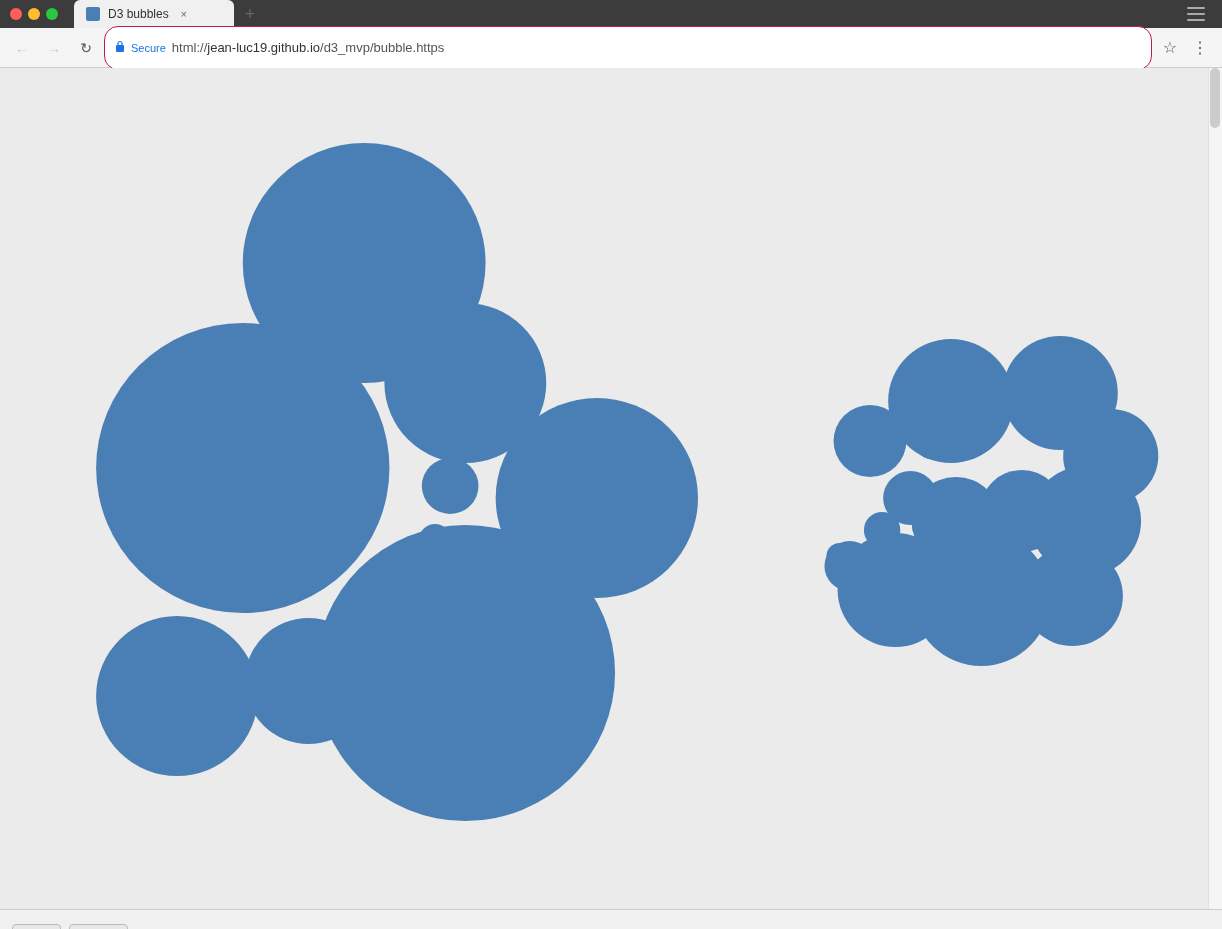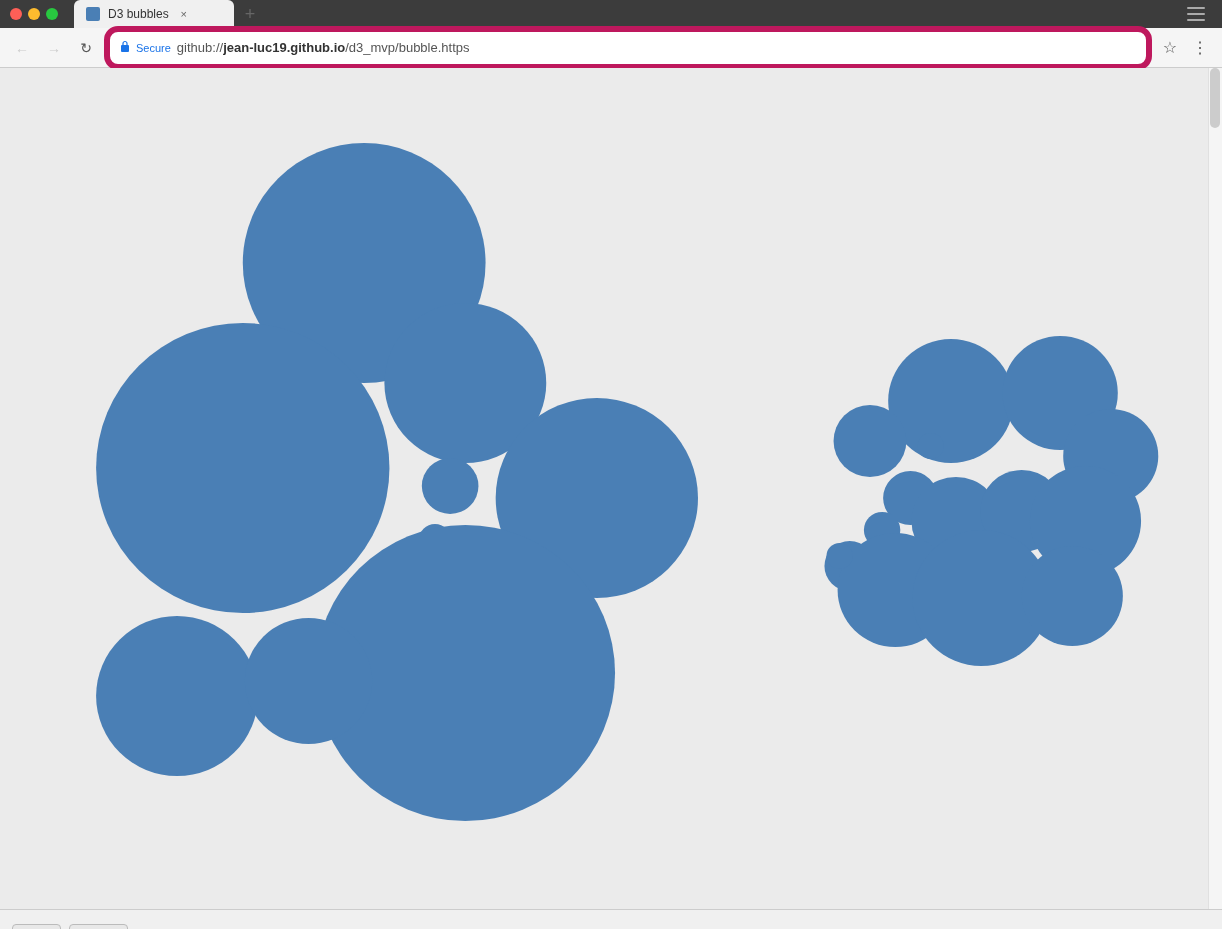--- a/index.html
+++ b/index.html
@@ -10,24 +10,24 @@
     .tl-close { background: #ff5f57; }
     .tl-minimize { background: #febc2e; }
     .tl-maximize { background: #28c840; }
     .tab { height: 28px; background: #f0f0f0; border-radius: 6px 6px 0 0; display: flex; align-items: center; padding: 0 12px; gap: 8px; font-size: 12px; color: #333; min-width: 160px; }
     .tab-favicon { width: 14px; height: 14px; background: #4a7fb5; border-radius: 2px; }
     .tab-close { width: 14px; height: 14px; display: flex; align-items: center; justify-content: center; color: #666; font-size: 11px; cursor: pointer; border-radius: 50%; }
     .tab-new { width: 28px; height: 28px; display: flex; align-items: center; justify-content: center; color: #666; font-size: 18px; cursor: pointer; }
     .nav-bar { height: 40px; background: #f5f5f5; display: flex; align-items: center; padding: 0 8px; gap: 4px; border-bottom: 1px solid #ccc; }
     .nav-btn { width: 28px; height: 28px; display: flex; align-items: center; justify-content: center; border-radius: 50%; cursor: pointer; color: #555; font-size: 14px; border: none; background: transparent; }
     .nav-btn.disabled { color: #ccc; cursor: default; }
-    .address-bar { flex: 1; height: 44px; background: white; border: 6px solid #be185d; border-radius: 14px; display: flex; align-items: center; padding: 0 10px; gap: 6px; font-size: 12px; color: #333; }
+    .address-bar { flex: 1; height: 44px; background: white; border: 1px solid #be185d; border-radius: 14px; display: flex; align-items: center; padding: 0 10px; gap: 6px; font-size: 12px; color: #333; }
     .secure-text { color: #1a73e8; font-size: 11px; }
     .url-text { color: #555; font-size: 13px; }
-    .url-bold { font-weight: 700; color: #333; }
+    .url-bold { font-weight: 400; color: #333; }
     .nav-actions { display: flex; gap: 2px; }
     .bookmark-btn { width: 28px; height: 28px; display: flex; align-items: center; justify-content: center; color: #555; font-size: 16px; cursor: pointer; }
     .menu-btn { width: 28px; height: 28px; display: flex; align-items: center; justify-content: center; color: #555; font-size: 16px; cursor: pointer; }
 
     
     .page-content { width: 1222px; height: 841px; background: #ebebeb; position: relative; }
 
     
     .bubble-svg { width: 100%; height: 100%; }
 
@@ -77,21 +77,21 @@
     <button class="nav-btn">↻</button>
     <div class="address-bar">
       <span>
         <svg width="10" height="12" viewBox="0 0 10 12" fill="none">
           <rect x="1" y="5" width="8" height="7" rx="1" fill="#1a73e8"></rect>
           <path d="M3 5V3.5a2 2 0 014 0V5" stroke="#1a73e8" stroke-width="1.2" fill="none"></path>
         </svg>
       </span>
       <span class="secure-text">Secure</span>
       <span class="url-text">
-        <span>github://</span><span class="url-bold">jean-luc19.github.io</span><span>/d3_mvp/bubble.https</span>
+        <span>html://</span><span class="url-bold">jean-luc19.github.io</span><span>/d3_mvp/bubble.https</span>
       </span>
     </div>
     <div class="nav-actions">
       <div class="bookmark-btn">☆</div>
       <div class="menu-btn">⋮</div>
     </div>
   </div>
 
   <div class="page-content">
     <svg class="bubble-svg" viewBox="0 0 1208 841" preserveAspectRatio="none">

